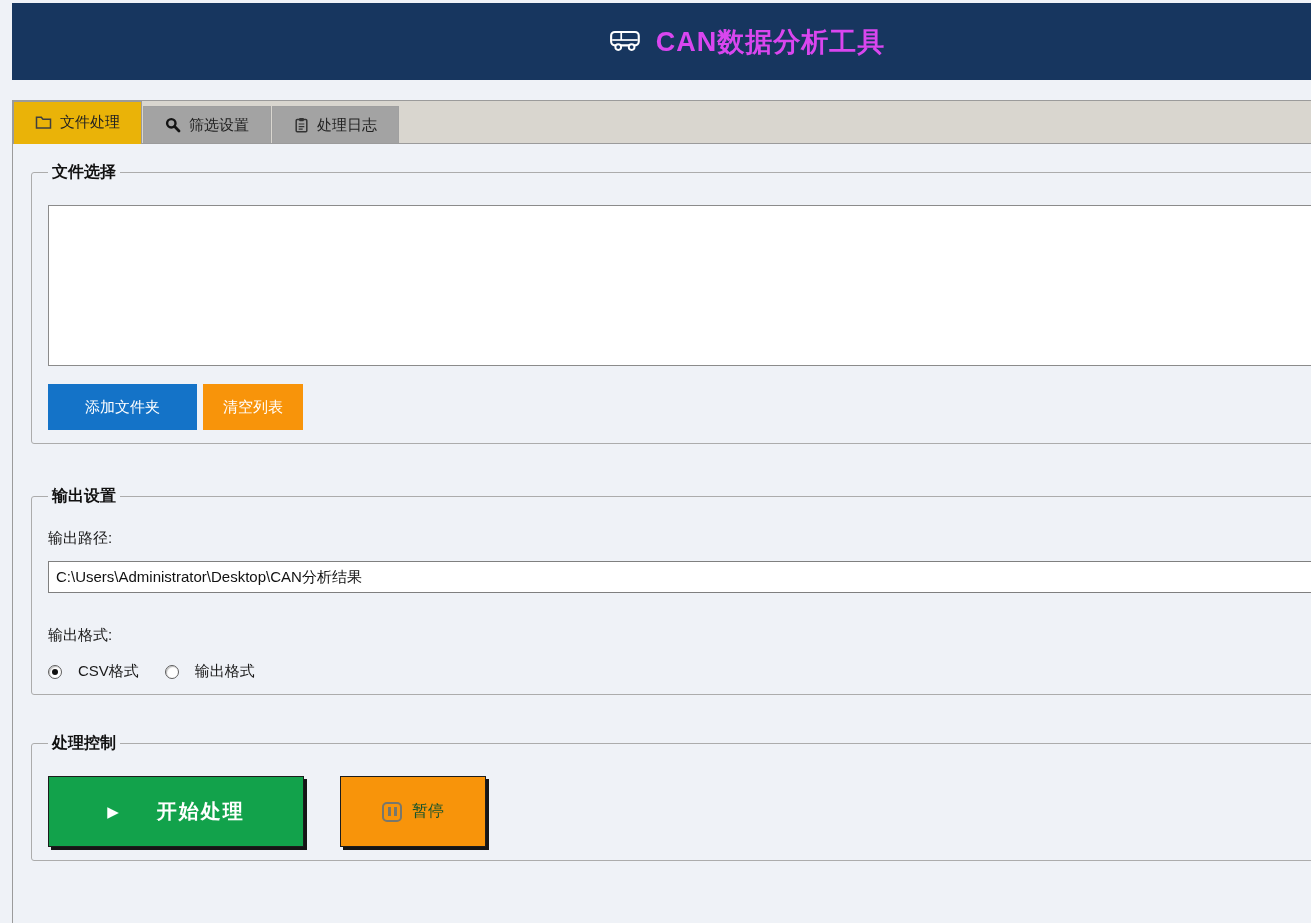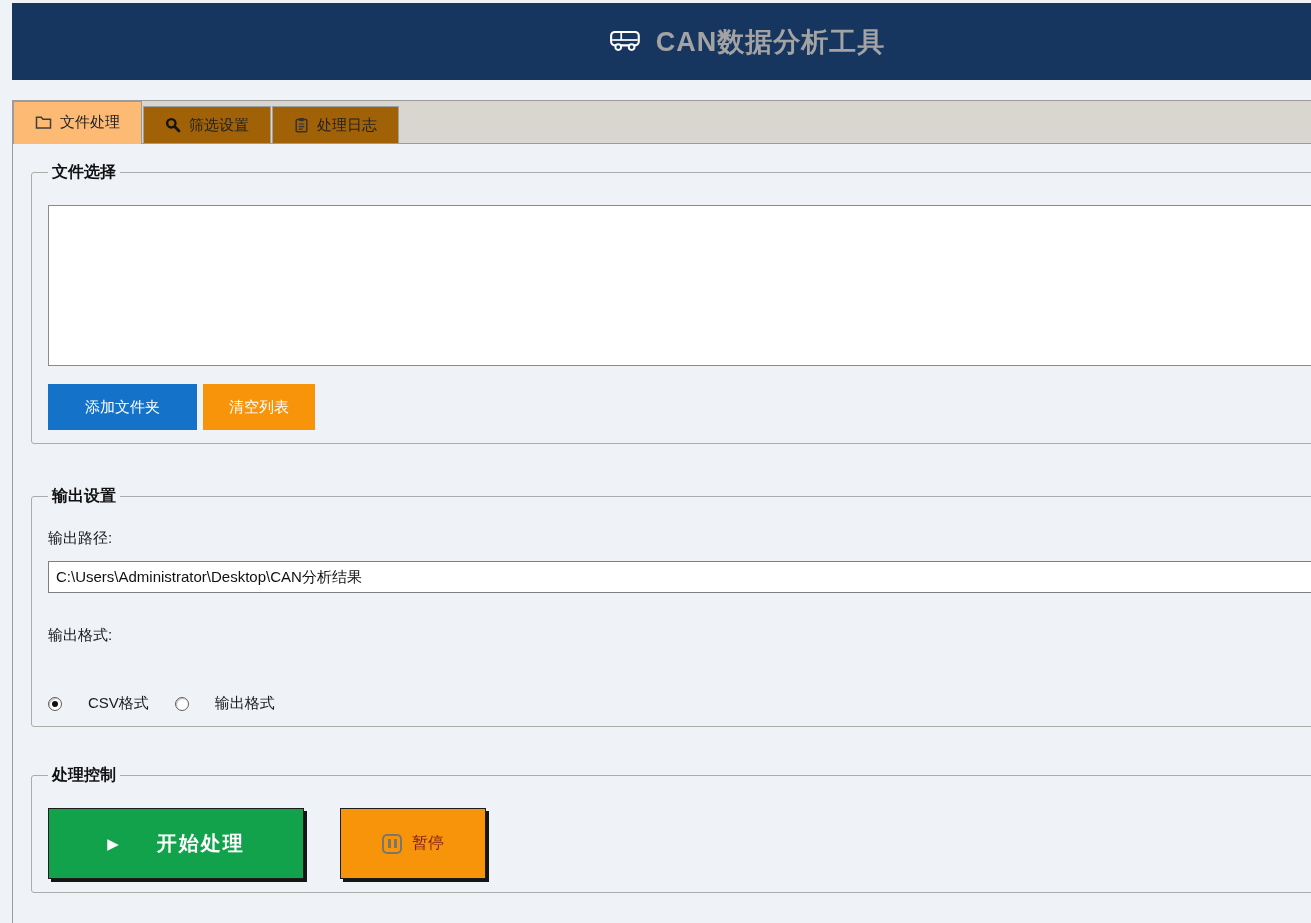--- a/index.html
+++ b/index.html
@@ -12,40 +12,40 @@
   .window { position: relative; width: 1494px; height: 923px; }
 
   
   .app-header {
     position: absolute; left: 12px; top: 3px;
     width: 1470px; height: 77px;
     background: #17365f;
     display: flex; align-items: center; justify-content: center; gap: 13px;
   }
   .app-title {
-    color: #a3a3a3; font-size: 27px; font-weight: bold; letter-spacing: 1px;
+    color: #d946ef; font-size: 27px; font-weight: bold; letter-spacing: 1px;
   }
 
   
   .notebook { position: absolute; left: 12px; top: 100px; width: 1470px; }
   .tabstrip {
     height: 43px; background: #d9d6cf;
     border: 1px solid #9b9b9b; border-bottom: none;
     display: flex; align-items: flex-end;
   }
   .tab {
     height: 37px; padding: 0 21px;
-    background: #a16207;
+    background: #a3a3a3;
     border: 1px solid #a0a0a0; border-bottom: none;
     display: flex; align-items: center; gap: 8px;
     font-size: 15px; color: #222; cursor: default;
     margin-right: 1px; position: relative;
   }
   .tab.active {
-    height: 43px; background: #fdba74;
+    height: 43px; background: #eab308;
     border-color: #9b9b9b;
     z-index: 3; margin-bottom: -1px; padding-bottom: 1px;
   }
   .tab .ticon { display: inline-flex; }
 
   
   .pane {
     border: 1px solid #9b9b9b;
     background: #eff2f7;
     height: 790px;
@@ -69,36 +69,36 @@
   .listbox {
     margin-top: 16px; height: 161px;
     background: #ffffff; border: 1px solid #8b8b8b;
   }
   .btnrow { margin-top: 18px; display: flex; gap: 6px; }
   .btn {
     border: none; height: 46px; font-size: 15px; color: #fff;
     font-family: inherit; cursor: pointer;
   }
   .btn.blue   { background: #1473c8; padding: 0 37px; }
-  .btn.orange { background: #f8940a; padding: 0 26px; }
+  .btn.orange { background: #f8940a; padding: 0 20px; }
 
   
   .fieldlabel { font-size: 15px; color: #1a1a1a; }
   .lbl-path   { margin-top: 16px; }
   .pathinput {
     display: block; margin-top: 13px; width: 100%;
     height: 32px; border: 1px solid #7f7f7f; background: #fff;
     font-size: 15px; color: #111; padding: 0 7px;
     font-family: inherit;
   }
   .lbl-format { margin-top: 33px; }
   .radiorow { margin-top: 17px; display: flex; gap: 26px; }
   .radiolabel {
-    display: inline-flex; align-items: center; gap: 26px;
-    font-size: 15px; color: #1a1a1a; cursor: default; margin-top: 32px;
+    display: inline-flex; align-items: center; gap: 16px;
+    font-size: 15px; color: #1a1a1a; cursor: default;
   }
   .radio {
     width: 14px; height: 14px; border-radius: 50%;
     border: 1px solid #5e5e5e; background: #fff;
     display: inline-flex; align-items: center; justify-content: center;
     box-shadow: inset 1px 1px 1px rgba(0,0,0,.25);
   }
   .radio.checked::after {
     content: ""; width: 6px; height: 6px; border-radius: 50%; background: #111;
   }
@@ -110,21 +110,21 @@
     box-shadow: 3px 3px 0 #151515;
     display: inline-flex; align-items: center; justify-content: center;
     font-family: inherit; cursor: pointer;
   }
   .startbtn {
     width: 256px; background: #12a24b; color: #fff; gap: 38px;
   }
   .startbtn .play { font-size: 15px; line-height: 1; }
   .startbtn .stext { font-size: 20px; font-weight: bold; letter-spacing: 2px; }
   .pausebtn {
-    width: 146px; background: #f8940a; color: #7f1d1d; gap: 10px; font-family: Liberation Mono, monospace;
+    width: 146px; background: #f8940a; color: #14532d; gap: 10px; font-family: Liberation Mono, monospace;
   }
   .pausebtn .ptext { font-size: 16px; }
   .pauseicon {
     width: 20px; height: 20px; border: 2px solid #77776d; border-radius: 5px;
     display: inline-flex; align-items: center; justify-content: center; gap: 3px;
   }
   .pauseicon i { display: block; width: 3px; height: 9px; background: #77776d; }
 </style>
 </head>
 <body>

